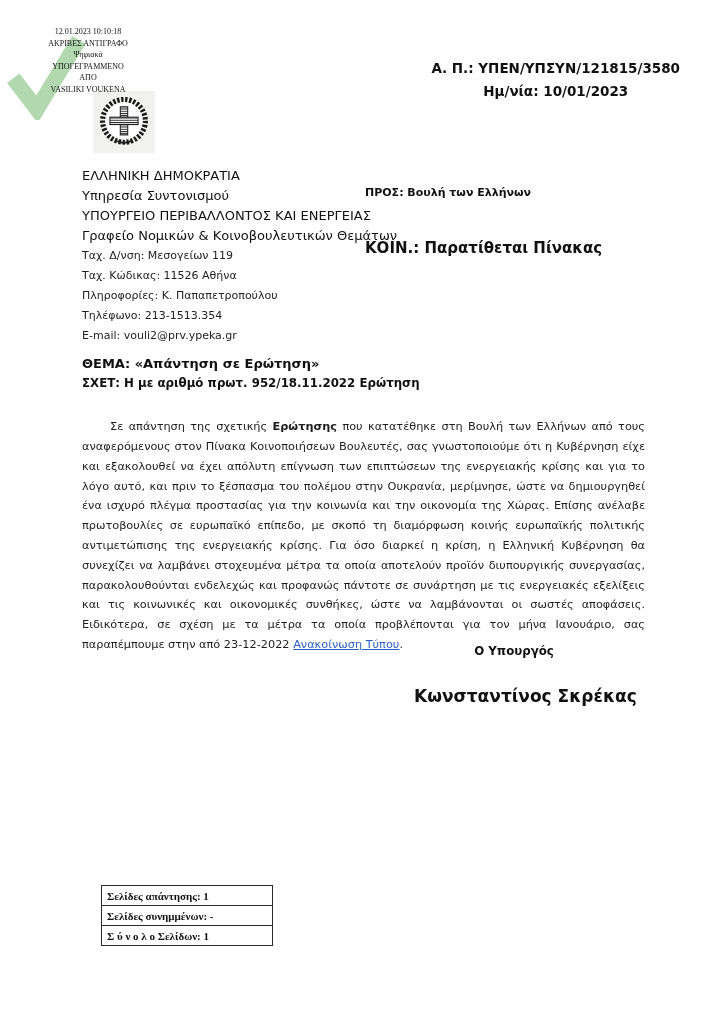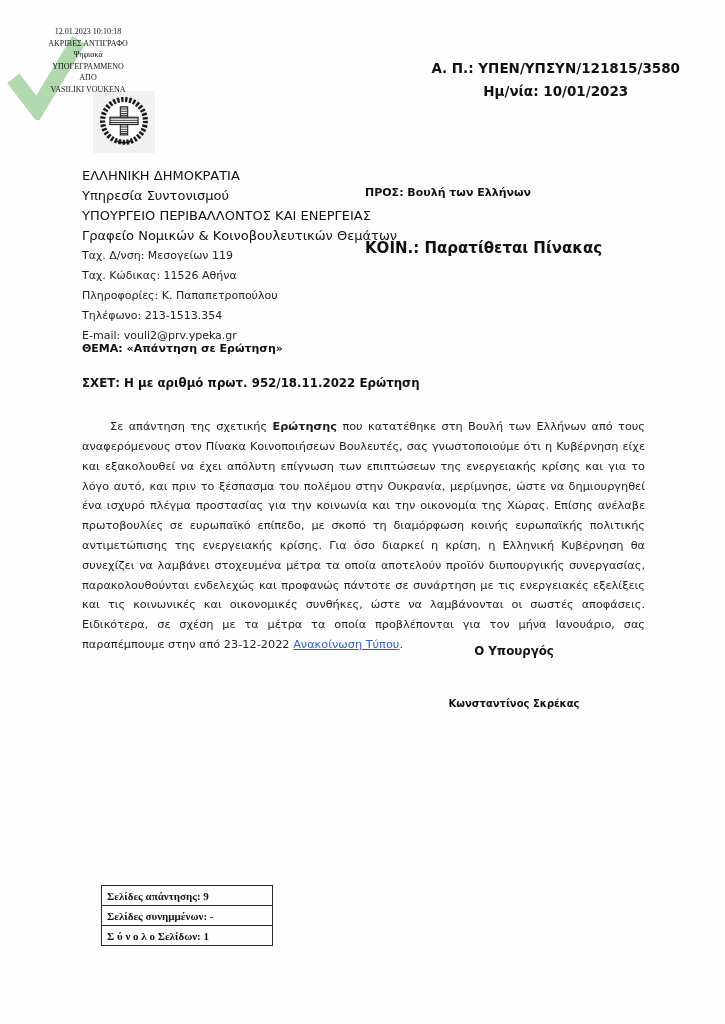--- a/index.html
+++ b/index.html
@@ -32,34 +32,34 @@
     font-weight:bold;font-size:13.5px;line-height:23px;color:#111;
   }
   
   .letterhead{position:absolute;left:82px;top:166px;width:285px;}
   .lh-bold{font-weight:normal;font-size:13px;line-height:20px;white-space:nowrap;color:#111;}
   .lh-contact{font-size:11px;line-height:20px;white-space:nowrap;color:#222;}
   .recipients{position:absolute;left:365px;top:166px;width:320px;}
   .pros{font-weight:bold;font-size:11px;margin-top:20px;color:#111;}
   .koin{font-weight:bold;font-size:15px;margin-top:40px;color:#111;}
   
-  .subject{position:absolute;left:82px;top:342px;font-weight:bold;font-size:11px;color:#111;}
+  .subject{position:absolute;left:82px;top:356px;font-weight:bold;font-size:13px;color:#111;}
   .related{position:absolute;left:82px;top:376px;font-weight:bold;font-size:11.8px;color:#111;}
   
   .body-par{
     position:absolute;left:82px;top:406px;width:563px;
     font-size:11.3px;line-height:19.8px;
     text-align:justify;text-indent:28px;color:#1d1d1d;
   }
   .body-par .b{font-weight:bold;}
   .body-par a{color:#2f5fc4;text-decoration:underline;}
   
   .signature{position:absolute;left:414px;top:644px;width:200px;text-align:center;}
   .sig-title{font-weight:bold;font-size:11.8px;color:#111;}
-  .sig-name{font-weight:bold;font-size:10px;color:#111;margin-top:40px;white-space:nowrap;text-align:center;}
+  .sig-name{font-weight:bold;font-size:17px;color:#111;margin-top:28px;white-space:nowrap;text-align:center;}
   
   .pages-table{
     position:absolute;left:101px;top:885px;
     border-collapse:collapse;
   }
   .pages-table td{
     border:1.5px solid #2a2a2a;
     width:160px;height:17px;
     padding:1px 5px;
     font-family:"Liberation Serif","DejaVu Serif",serif;
@@ -129,21 +129,21 @@
   <p class="body-par"><span>Σε απάντηση της σχετικής </span><span class="b">Ερώτησης</span><span> που κατατέθηκε στη Βουλή των Ελλήνων από τους αναφερόμενους στον Πίνακα Κοινοποιήσεων Βουλευτές, σας γνωστοποιούμε ότι η Κυβέρνηση είχε και εξακολουθεί να έχει απόλυτη επίγνωση των επιπτώσεων της ενεργειακής κρίσης και για το λόγο αυτό, και πριν το ξέσπασμα του πολέμου στην Ουκρανία, μερίμνησε, ώστε να δημιουργηθεί ένα ισχυρό πλέγμα προστασίας για την κοινωνία και την οικονομία της Χώρας. Επίσης ανέλαβε πρωτοβουλίες σε ευρωπαϊκό επίπεδο, με σκοπό τη διαμόρφωση κοινής ευρωπαϊκής πολιτικής αντιμετώπισης της ενεργειακής κρίσης. Για όσο διαρκεί η κρίση, η Ελληνική Κυβέρνηση θα συνεχίζει να λαμβάνει στοχευμένα μέτρα τα οποία αποτελούν προϊόν διυπουργικής συνεργασίας, παρακολουθούνται ενδελεχώς και προφανώς πάντοτε σε συνάρτηση με τις ενεργειακές εξελίξεις και τις κοινωνικές και οικονομικές συνθήκες, ώστε να λαμβάνονται οι σωστές αποφάσεις. Ειδικότερα, σε σχέση με τα μέτρα τα οποία προβλέπονται για τον μήνα Ιανουάριο, σας παραπέμπουμε στην από 23-12-2022 </span><a href="#">Ανακοίνωση Τύπου</a><span>.</span></p>
 
   <div class="signature">
     <div class="sig-title">Ο Υπουργός</div>
     <div class="sig-name">Κωνσταντίνος Σκρέκας</div>
   </div>
 
   <table class="pages-table">
     <tbody>
       <tr>
-          <td>Σελίδες απάντησης: 9</td>
+          <td>Σελίδες απάντησης: 1</td>
         </tr>
       <tr>
           <td>Σελίδες συνημμένων: -</td>
         </tr>
       <tr>
           <td>Σ ύ ν ο λ ο Σελίδων: 1</td>
         </tr>
     </tbody>
   </table>
 

